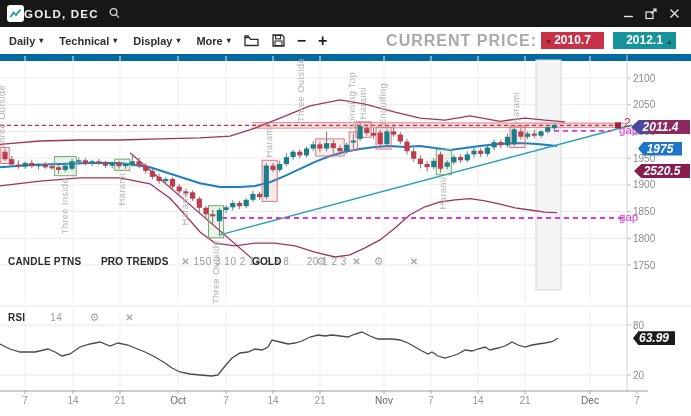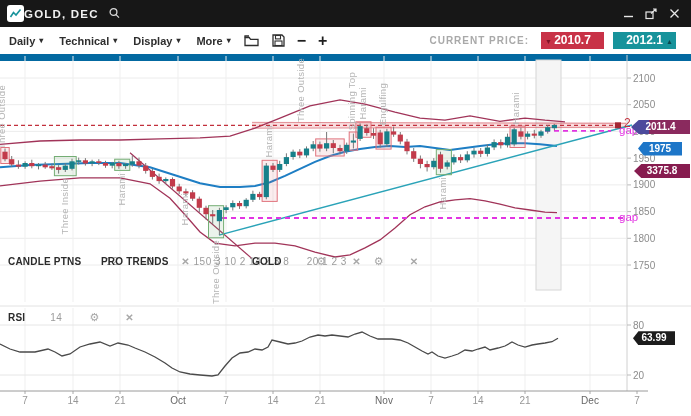--- a/index.html
+++ b/index.html
@@ -20,40 +20,40 @@
   
   .toolbar{position:absolute;left:0;top:27px;width:691px;height:27px;background:#ffffff;
     border-bottom:7px solid #0369a1;display:flex;align-items:center;}
   .menu-item{display:flex;align-items:center;margin-left:16px;font-size:11px;font-weight:700;
     color:#2e2e2e;cursor:default;}
   .menu-item:first-child{margin-left:9px;}
   .caret{font-size:8px;color:#2e2e2e;margin-left:4px;}
   .tb-ic{margin-left:13px;display:flex;align-items:center;}
   .tb-text-btn{margin-left:12px;font-size:16px;font-weight:700;color:#1e1e1e;line-height:14px;}
   .tb-right{margin-left:auto;display:flex;align-items:center;padding-right:15px;}
-  .cp-label{font-size:10px;color:#a9a9a9;letter-spacing:1px;font-weight:600;margin-right:12px;}
+  .cp-label{font-size:16px;color:#a9a9a9;letter-spacing:1px;font-weight:600;margin-right:4px;}
   .badge{position:relative;width:63px;height:17px;line-height:17px;text-align:center;
     color:#fff;font-size:12px;font-weight:700;}
   .badge.red{background:#c83247;margin-right:9px;}
   .badge.teal{background:#17939b;}
   .arr{position:absolute;font-size:7px;top:1px;}
   .arr.down{left:4px;color:#7e1225;}
   .arr.up{right:3px;color:#0a474d;}
 
   
   #chart-svg{position:absolute;left:0;top:0;}
   .plabel{position:absolute;writing-mode:vertical-rl;transform:rotate(180deg);
     font-size:9.5px;color:#b4b4b4;letter-spacing:.3px;white-space:nowrap;z-index:3;}
   .legend{position:absolute;z-index:4;font-size:10px;white-space:nowrap;display:flex;align-items:center;gap:20px;}
   .lg-name{font-weight:700;color:#2b2b2b;letter-spacing:.2px;}
   .lg-params{color:#9c9c9c;margin-left:5px;letter-spacing:.5px;}
   .lg-gear{color:#a8a8a8;margin-left:7px;font-size:11px;cursor:default;}
   .lg-x{color:#a8a8a8;margin-left:6px;font-size:10px;font-weight:700;cursor:default;}
-  .ptag{position:absolute;z-index:5;height:14px;line-height:14px;color:#fff;font-size:10px;
-    font-weight:700;text-align:center;clip-path:polygon(0 50%,13% 0,100% 0,100% 100%,13% 100%);}
+  .ptag{position:absolute;z-index:5;height:14px;line-height:14px;color:#fff;font-size:12px;
+    font-weight:700;text-align:center;clip-path:polygon(0 50%,13% 0,100% 0,100% 100%,13% 100%);font-style:italic;}
   .gap-label{position:absolute;z-index:5;color:#e234e2;font-size:11.5px;}
   .res-num{position:absolute;z-index:5;color:#c2303c;font-size:12px;font-weight:400;}
 </style>
 </head>
 <body>
 
 <div id="app">
 
   <div class="titlebar">
     <div class="app-icon">
@@ -439,15 +439,15 @@
     <div class="plabel" style="left: 209.55px; top: 239.889px;">Three Outside</div>
     <div class="plabel" style="left: 263.15px; bottom: 258.926px;">Harami</div>
     <div class="plabel" style="left: 295.31px; bottom: 294.189px;">Three Outside</div>
     <div class="plabel" style="left: 345.56px; bottom: 285.64px;">Spinning Top</div>
     <div class="plabel" style="left: 356.95px; bottom: 296.326px;">Harami</div>
     <div class="plabel" style="left: 377.05px; bottom: 290.983px;">Engulfing</div>
     <div class="plabel" style="left: 437.35px; top: 176.843px;">Harami</div>
     <div class="plabel" style="left: 509.71px; bottom: 291.517px;">Harami</div>
     <div class="ptag" style="left: 631px; width: 59px; top: 119.887px; background: linear-gradient(90deg, rgb(76, 74, 156) 0px, rgb(76, 74, 156) 30%, rgb(138, 42, 94) 30%);">2011.4</div>
     <div class="ptag" style="left: 638px; width: 44px; top: 141.526px; background: rgb(29, 118, 200);">1975</div>
-    <div class="ptag" style="left: 634px; width: 56px; top: 163.966px; background: rgb(135, 28, 79);">3375.8</div>
+    <div class="ptag" style="left: 634px; width: 56px; top: 163.966px; background: rgb(135, 28, 79);">2520.5</div>
     <div class="ptag" style="left: 633px; width: 42px; background: rgb(28, 28, 28); top: 331.342px;">63.99</div>
   </div>
 
 </body></html>

